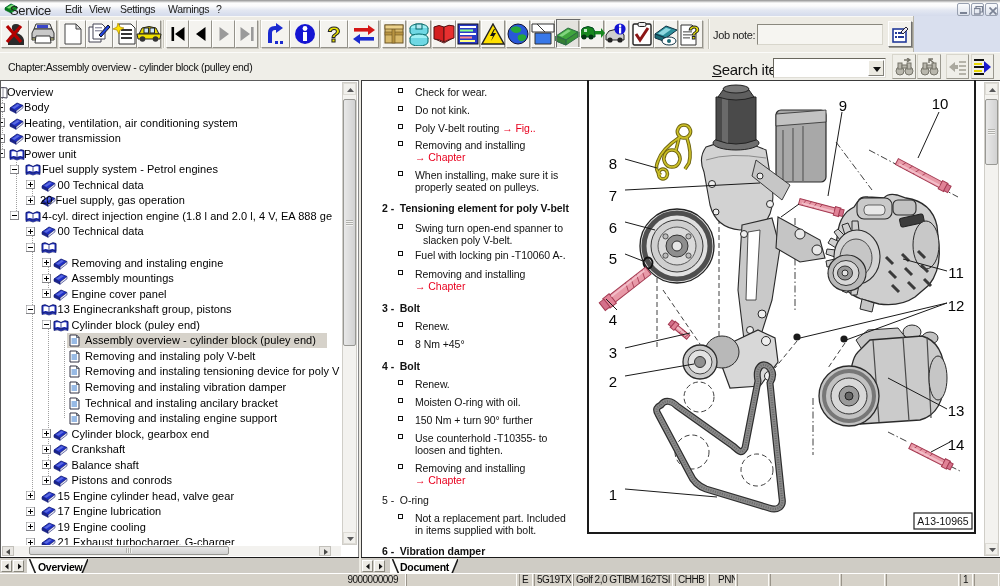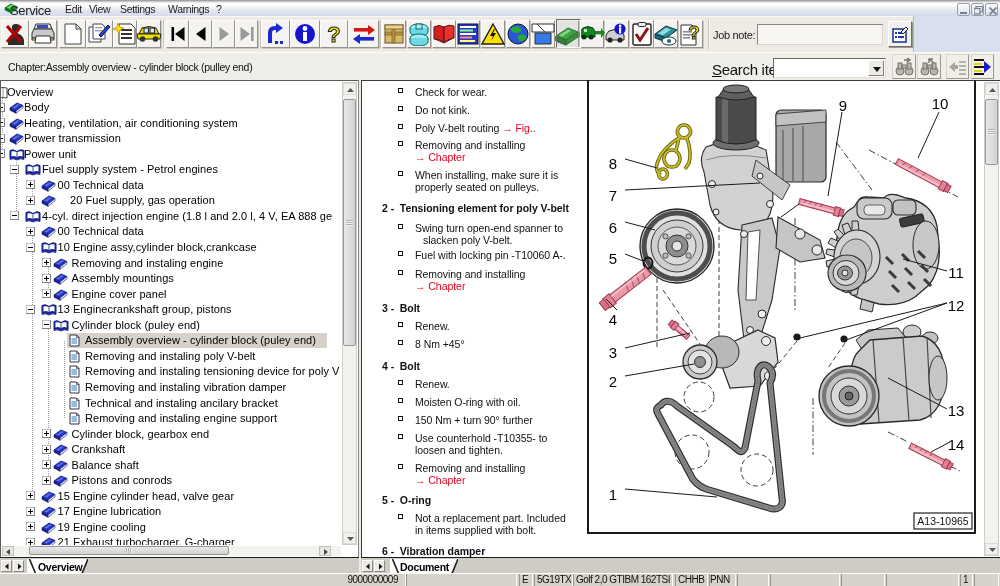--- a/index.html
+++ b/index.html
@@ -408,21 +408,21 @@
       <rect x="0" y="0" width="8.5" height="8.5" fill="#fff" stroke="#848488" stroke-width="1"></rect>
       <rect x="2" y="4" width="5" height="1" fill="#000"></rect>
       <rect x="4" y="2" width="1" height="5" fill="#000"></rect>
     </svg>
     <svg class="abs" style="left:40px;top:114px" width="15" height="12" viewBox="0 0 15 12">
       <polygon points="1,6 8,1 14,3.5 7,9" fill="#2030c8" stroke="#101a70" stroke-width="0.8"></polygon>
       <polygon points="1,6 7,9 7,11.3 1,8.3" fill="#1a2490" stroke="#101a70" stroke-width="0.6"></polygon>
       <polygon points="14,3.5 7,9 7,11.3 14,5.8" fill="#e8e8f4" stroke="#101a70" stroke-width="0.6"></polygon>
       <polygon points="3,5.8 8.5,2 11,3 5.5,6.8" fill="#5a6ae0"></polygon>
     </svg>
-    <div class="trow" style="left:69px;top:113.35000000000002px">20 Fuel supply, gas operation</div>
+    <div class="trow" style="left:39px;top:113.35000000000002px">20 Fuel supply, gas operation</div>
     <svg class="abs" style="left:9px;top:130.4px" width="9" height="9" viewBox="0 0 9 9">
       <rect x="0" y="0" width="8.5" height="8.5" fill="#fff" stroke="#848488" stroke-width="1"></rect>
       <rect x="2" y="4" width="5" height="1" fill="#000"></rect>
     </svg>
     <svg class="abs" style="left:24px;top:130px" width="16" height="12" viewBox="0 0 16 12">
       <path d="M8,2.5 Q4,-0.5 1,1.5 L1,9 Q4,7 8,9 Q12,7 15,9 L15,1.5 Q12,-0.5 8,2.5z" fill="#2030c8" stroke="#101a70" stroke-width="1"></path>
       <path d="M8,3.5 Q5,1.5 2.5,2.5 L2.5,7.5 Q5,6.5 8,8 Q11,6.5 13.5,7.5 L13.5,2.5 Q11,1.5 8,3.5z" fill="#fff"></path>
       <path d="M8,3.5 L8,8" stroke="#101a70" stroke-width="0.8"></path>
       <path d="M1,9 Q4,7.5 8,9.5 Q12,7.5 15,9 L15,10.5 Q12,9 8,11 Q4,9 1,10.5 z" fill="#2030c8" stroke="#101a70" stroke-width="0.7"></path>
     </svg>
@@ -442,21 +442,20 @@
     <svg class="abs" style="left:25px;top:161.5px" width="9" height="9" viewBox="0 0 9 9">
       <rect x="0" y="0" width="8.5" height="8.5" fill="#fff" stroke="#848488" stroke-width="1"></rect>
       <rect x="2" y="4" width="5" height="1" fill="#000"></rect>
     </svg>
     <svg class="abs" style="left:40px;top:161px" width="16" height="12" viewBox="0 0 16 12">
       <path d="M8,2.5 Q4,-0.5 1,1.5 L1,9 Q4,7 8,9 Q12,7 15,9 L15,1.5 Q12,-0.5 8,2.5z" fill="#2030c8" stroke="#101a70" stroke-width="1"></path>
       <path d="M8,3.5 Q5,1.5 2.5,2.5 L2.5,7.5 Q5,6.5 8,8 Q11,6.5 13.5,7.5 L13.5,2.5 Q11,1.5 8,3.5z" fill="#fff"></path>
       <path d="M8,3.5 L8,8" stroke="#101a70" stroke-width="0.8"></path>
       <path d="M1,9 Q4,7.5 8,9.5 Q12,7.5 15,9 L15,10.5 Q12,9 8,11 Q4,9 1,10.5 z" fill="#2030c8" stroke="#101a70" stroke-width="0.7"></path>
     </svg>
-    <div class="trow" style="left:56.5px;top:160.0px">10 Engine assy,cylinder block,crankcase</div>
     <svg class="abs" style="left:41px;top:177.05px" width="9" height="9" viewBox="0 0 9 9">
       <rect x="0" y="0" width="8.5" height="8.5" fill="#fff" stroke="#848488" stroke-width="1"></rect>
       <rect x="2" y="4" width="5" height="1" fill="#000"></rect>
       <rect x="4" y="2" width="1" height="5" fill="#000"></rect>
     </svg>
     <svg class="abs" style="left:52px;top:177px" width="15" height="12" viewBox="0 0 15 12">
       <polygon points="1,6 8,1 14,3.5 7,9" fill="#2030c8" stroke="#101a70" stroke-width="0.8"></polygon>
       <polygon points="1,6 7,9 7,11.3 1,8.3" fill="#1a2490" stroke="#101a70" stroke-width="0.6"></polygon>
       <polygon points="14,3.5 7,9 7,11.3 14,5.8" fill="#e8e8f4" stroke="#101a70" stroke-width="0.6"></polygon>
       <polygon points="3,5.8 8.5,2 11,3 5.5,6.8" fill="#5a6ae0"></polygon>
@@ -714,21 +713,21 @@
 <div class="abs" style="left:398px;top:398px;width:5px;height:5px;border:1px solid #111"></div>
 <div class="dt" style="left:415px;top:396px">Moisten O-ring with oil.</div>
 <div class="abs" style="left:398px;top:416px;width:5px;height:5px;border:1px solid #111"></div>
 <div class="dt" style="left:415px;top:414px">150 Nm + turn 90° further</div>
 <div class="abs" style="left:398px;top:434px;width:5px;height:5px;border:1px solid #111"></div>
 <div class="dt" style="left:415px;top:432px">Use counterhold -T10355- to</div>
 <div class="dt" style="left:415px;top:444px">loosen and tighten.</div>
 <div class="abs" style="left:398px;top:464px;width:5px;height:5px;border:1px solid #111"></div>
 <div class="dt" style="left:415px;top:462px">Removing and installing</div>
 <div class="dt" style="left:415px;top:474px"><span style="color:#e8001e">→ Chapter</span></div>
-<div class="dt" style="left:382px;top:494px;font-weight:bold">5 -&nbsp; O-ring</div>
+<div class="dt" style="left:382px;top:494px;font-weight:normal">5 -&nbsp; O-ring</div>
 <div class="abs" style="left:398px;top:514px;width:5px;height:5px;border:1px solid #111"></div>
 <div class="dt" style="left:415px;top:512px">Not a replacement part. Included</div>
 <div class="dt" style="left:415px;top:524px">in items supplied with bolt.</div>
 <div class="dt" style="left:382px;top:545px;font-weight:bold">6 -&nbsp; Vibration damper</div>
 <svg class="abs" style="left:586px;top:80px" width="392" height="457" viewBox="586 80 392 457">
     <path d="M588,80 L588,533 L975,533 L975,80" fill="none" stroke="#1a1a1a" stroke-width="2"></path>
     <path d="M719,195 L719,338" fill="none" stroke="#2a2a2a" stroke-width="0.9" stroke-dasharray="5,3"></path>
     <path d="M657,278 L657,350" fill="none" stroke="#2a2a2a" stroke-width="0.9" stroke-dasharray="5,3"></path>
     <path d="M663,290 L700,344" fill="none" stroke="#2a2a2a" stroke-width="0.9" stroke-dasharray="5,3"></path>
     <path d="M869,150 L958,197" fill="none" stroke="#2a2a2a" stroke-width="0.9" stroke-dasharray="7,2.5,1.5,2.5"></path>
@@ -978,18 +977,18 @@
     </svg>
     <span class="abs" style="left:39px;top:3px;font-weight:bold;color:#000;font-size:10.5px;letter-spacing:-0.3px">Document</span>
   </div>
 <div class="abs" style="left:0;top:573px;width:1000px;height:13px;background:#d6d2c9;border-top:1px solid #fff"></div>
 <div class="abs" style="left:-1px;top:574px;width:407px;height:12px;border-left:1px solid #99948a;border-right:1px solid #fbfaf7;background:#d6d2c9;color:#111;padding-left:2px;white-space:nowrap;overflow:hidden;font-size:10px;letter-spacing:-0.5px;text-align:right;padding-right:7px">9000000009</div>
 <div class="abs" style="left:406px;top:574px;width:111px;height:12px;border-left:1px solid #99948a;border-right:1px solid #fbfaf7;background:#d6d2c9;color:#111;padding-left:2px;white-space:nowrap;overflow:hidden;font-size:10px;letter-spacing:-0.5px"></div>
 <div class="abs" style="left:519px;top:574px;width:14px;height:12px;border-left:1px solid #99948a;border-right:1px solid #fbfaf7;background:#d6d2c9;color:#111;padding-left:2px;white-space:nowrap;overflow:hidden;font-size:10px;letter-spacing:-0.5px">E</div>
 <div class="abs" style="left:534px;top:574px;width:39px;height:12px;border-left:1px solid #99948a;border-right:1px solid #fbfaf7;background:#d6d2c9;color:#111;padding-left:2px;white-space:nowrap;overflow:hidden;font-size:10px;letter-spacing:-0.5px">5G19TX</div>
 <div class="abs" style="left:573px;top:574px;width:100px;height:12px;border-left:1px solid #99948a;border-right:1px solid #fbfaf7;background:#d6d2c9;color:#111;padding-left:2px;white-space:nowrap;overflow:hidden;font-size:10px;letter-spacing:-0.5px">Golf 2,0 GTIBM 162TSI</div>
 <div class="abs" style="left:675px;top:574px;width:33px;height:12px;border-left:1px solid #99948a;border-right:1px solid #fbfaf7;background:#d6d2c9;color:#111;padding-left:2px;white-space:nowrap;overflow:hidden;font-size:10px;letter-spacing:-0.5px">CHHB</div>
-<div class="abs" style="left:709px;top:574px;width:27px;height:12px;border-left:1px solid #99948a;border-right:1px solid #fbfaf7;background:#d6d2c9;color:#111;padding-left:0;white-space:nowrap;overflow:hidden;font-size:10px;letter-spacing:-0.5px">PNN</div>
+<div class="abs" style="left:709px;top:574px;width:27px;height:12px;border-left:1px solid #99948a;border-right:1px solid #fbfaf7;background:#d6d2c9;color:#111;padding-left:8px;white-space:nowrap;overflow:hidden;font-size:10px;letter-spacing:-0.5px">PNN</div>
 <div class="abs" style="left:737px;top:574px;width:32px;height:12px;border-left:1px solid #99948a;border-right:1px solid #fbfaf7;background:#d6d2c9;color:#111;padding-left:2px;white-space:nowrap;overflow:hidden;font-size:10px;letter-spacing:-0.5px"></div>
 <div class="abs" style="left:770px;top:574px;width:70px;height:12px;border-left:1px solid #99948a;border-right:1px solid #fbfaf7;background:#d6d2c9;color:#111;padding-left:2px;white-space:nowrap;overflow:hidden;font-size:10px;letter-spacing:-0.5px"></div>
 <div class="abs" style="left:841px;top:574px;width:44px;height:12px;border-left:1px solid #99948a;border-right:1px solid #fbfaf7;background:#d6d2c9;color:#111;padding-left:2px;white-space:nowrap;overflow:hidden;font-size:10px;letter-spacing:-0.5px"></div>
 <div class="abs" style="left:886px;top:574px;width:73px;height:12px;border-left:1px solid #99948a;border-right:1px solid #fbfaf7;background:#d6d2c9;color:#111;padding-left:2px;white-space:nowrap;overflow:hidden;font-size:10px;letter-spacing:-0.5px"></div>
 <div class="abs" style="left:960px;top:574px;width:13px;height:12px;border-left:1px solid #99948a;border-right:1px solid #fbfaf7;background:#d6d2c9;color:#111;padding-left:2px;white-space:nowrap;overflow:hidden;font-size:10px;letter-spacing:-0.5px">1</div>
 <div class="abs" style="left:974px;top:574px;width:25px;height:12px;border-left:1px solid #99948a;border-right:1px solid #fbfaf7;background:#d6d2c9;color:#111;padding-left:2px;white-space:nowrap;overflow:hidden;font-size:10px;letter-spacing:-0.5px"></div>
 </body></html>

